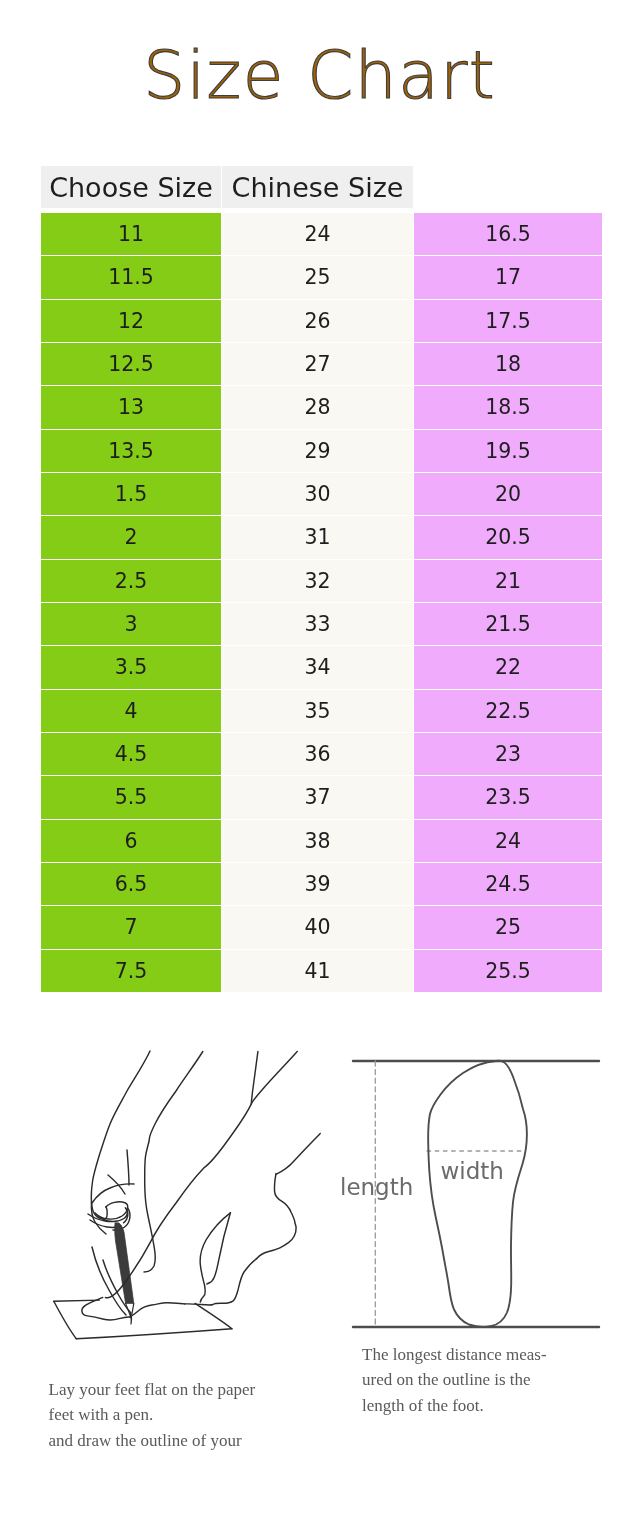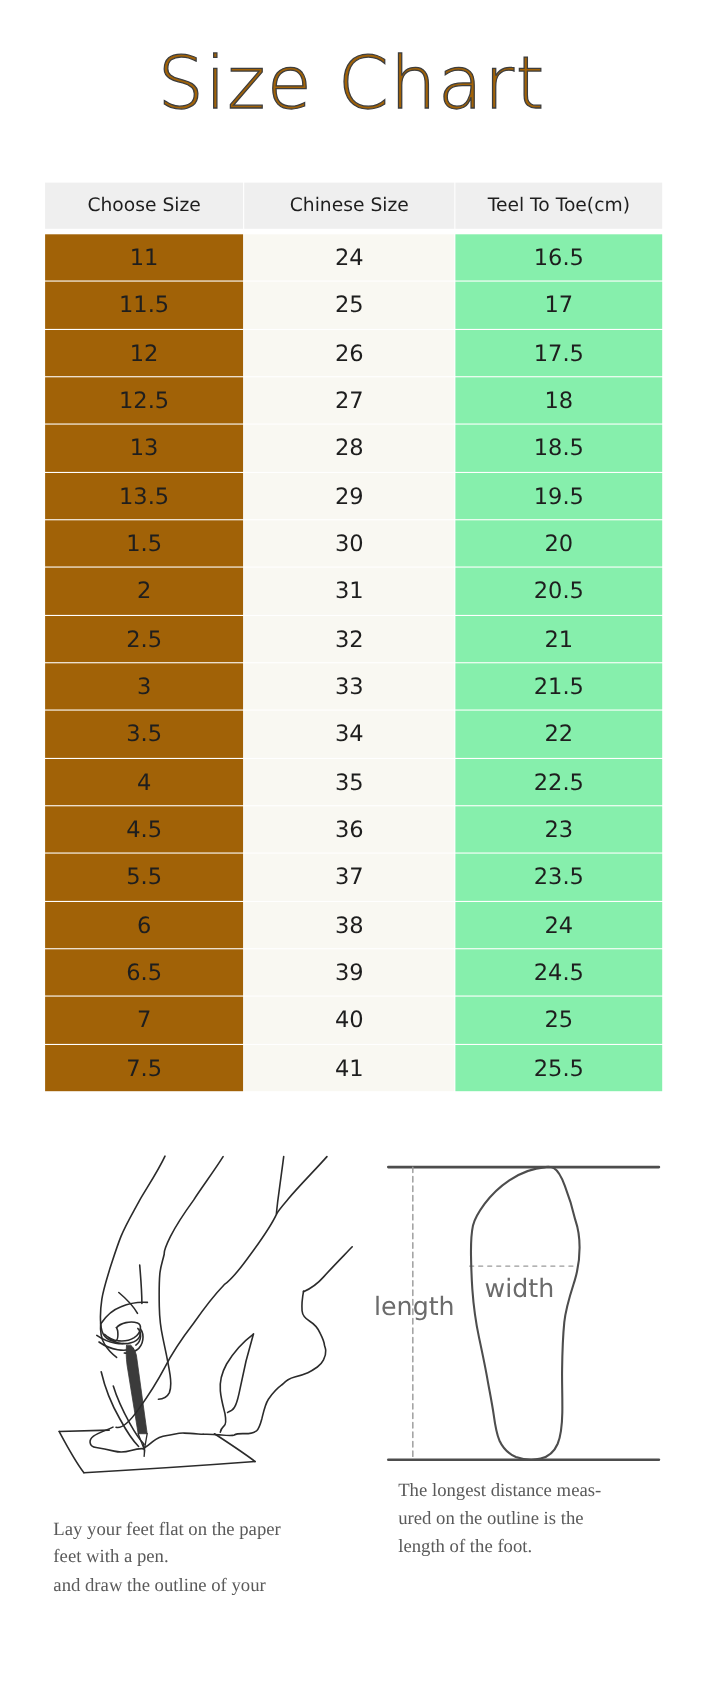--- a/index.html
+++ b/index.html
@@ -9,30 +9,30 @@
   
   .title{position:absolute;left:-1px;top:37px;width:640px;text-align:center;
     font-family:"DejaVu Sans",sans-serif;font-weight:200;font-size:66px;line-height:77px;
     color:#a16207;letter-spacing:1.5px;text-indent:1.5px;
     -webkit-text-stroke:1.15px #3d3d3d;}
 
   
   .table{position:absolute;left:41px;top:166px;width:561px;}
   .trow{display:flex;}
   .thead{margin-bottom:5px;}
-  .thead .cell{background:#efefef;height:42px;font-size:17px;color:#1e1e1e;}
+  .thead .cell{background:#efefef;height:42px;font-size:27px;color:#1e1e1e;}
   .tbody .trow{height:43.33px;}
   .tbody .cell{height:42.33px;margin-bottom:1px;font-size:20.5px;color:#1e1e1e;}
   .cell{display:flex;align-items:center;justify-content:center;box-sizing:border-box;}
   .c0{width:180px;}
   .c1{width:191px;margin-left:1px;text-align:center;}
   .c2{width:188px;margin-left:1px;}
-  .tbody .c0{background:#a16207;}
+  .tbody .c0{background:#84cc16;}
   .tbody .c1{background:#f9f8f2;}
-  .tbody .c2{background:#86efac;}
+  .tbody .c2{background:#f0abfc;}
 
   
   .diagrams{position:absolute;left:0;top:1020px;width:640px;height:330px;padding-left:36px;}
   .dleft{position:absolute;left:0;top:0;width:330px;height:330px;}
   .dright{position:absolute;left:330px;top:0;width:310px;height:330px;}
 
   
   .caption{position:absolute;font-family:Liberation Serif, serif;font-size:17px;
     color:#5a5a5a;line-height:25.3px;}
   .capL{left:48.5px;top:1377px;width:268px;}
@@ -43,21 +43,20 @@
 
 <div class="page">
 
   <div class="title">Size Chart</div>
 
   <div class="table">
     <div class="thead">
         <div class="trow">
           <div class="cell c0">Choose Size</div>
           <div class="cell c1">Chinese Size</div>
-          <div class="cell c2">Teel To Toe(cm)</div>
         </div>
       </div>
     <div class="tbody">
         <div class="trow">
           <div class="cell c0">11</div>
           <div class="cell c1">24</div>
           <div class="cell c2">16.5</div>
         </div>
         <div class="trow">
           <div class="cell c0">11.5</div>

